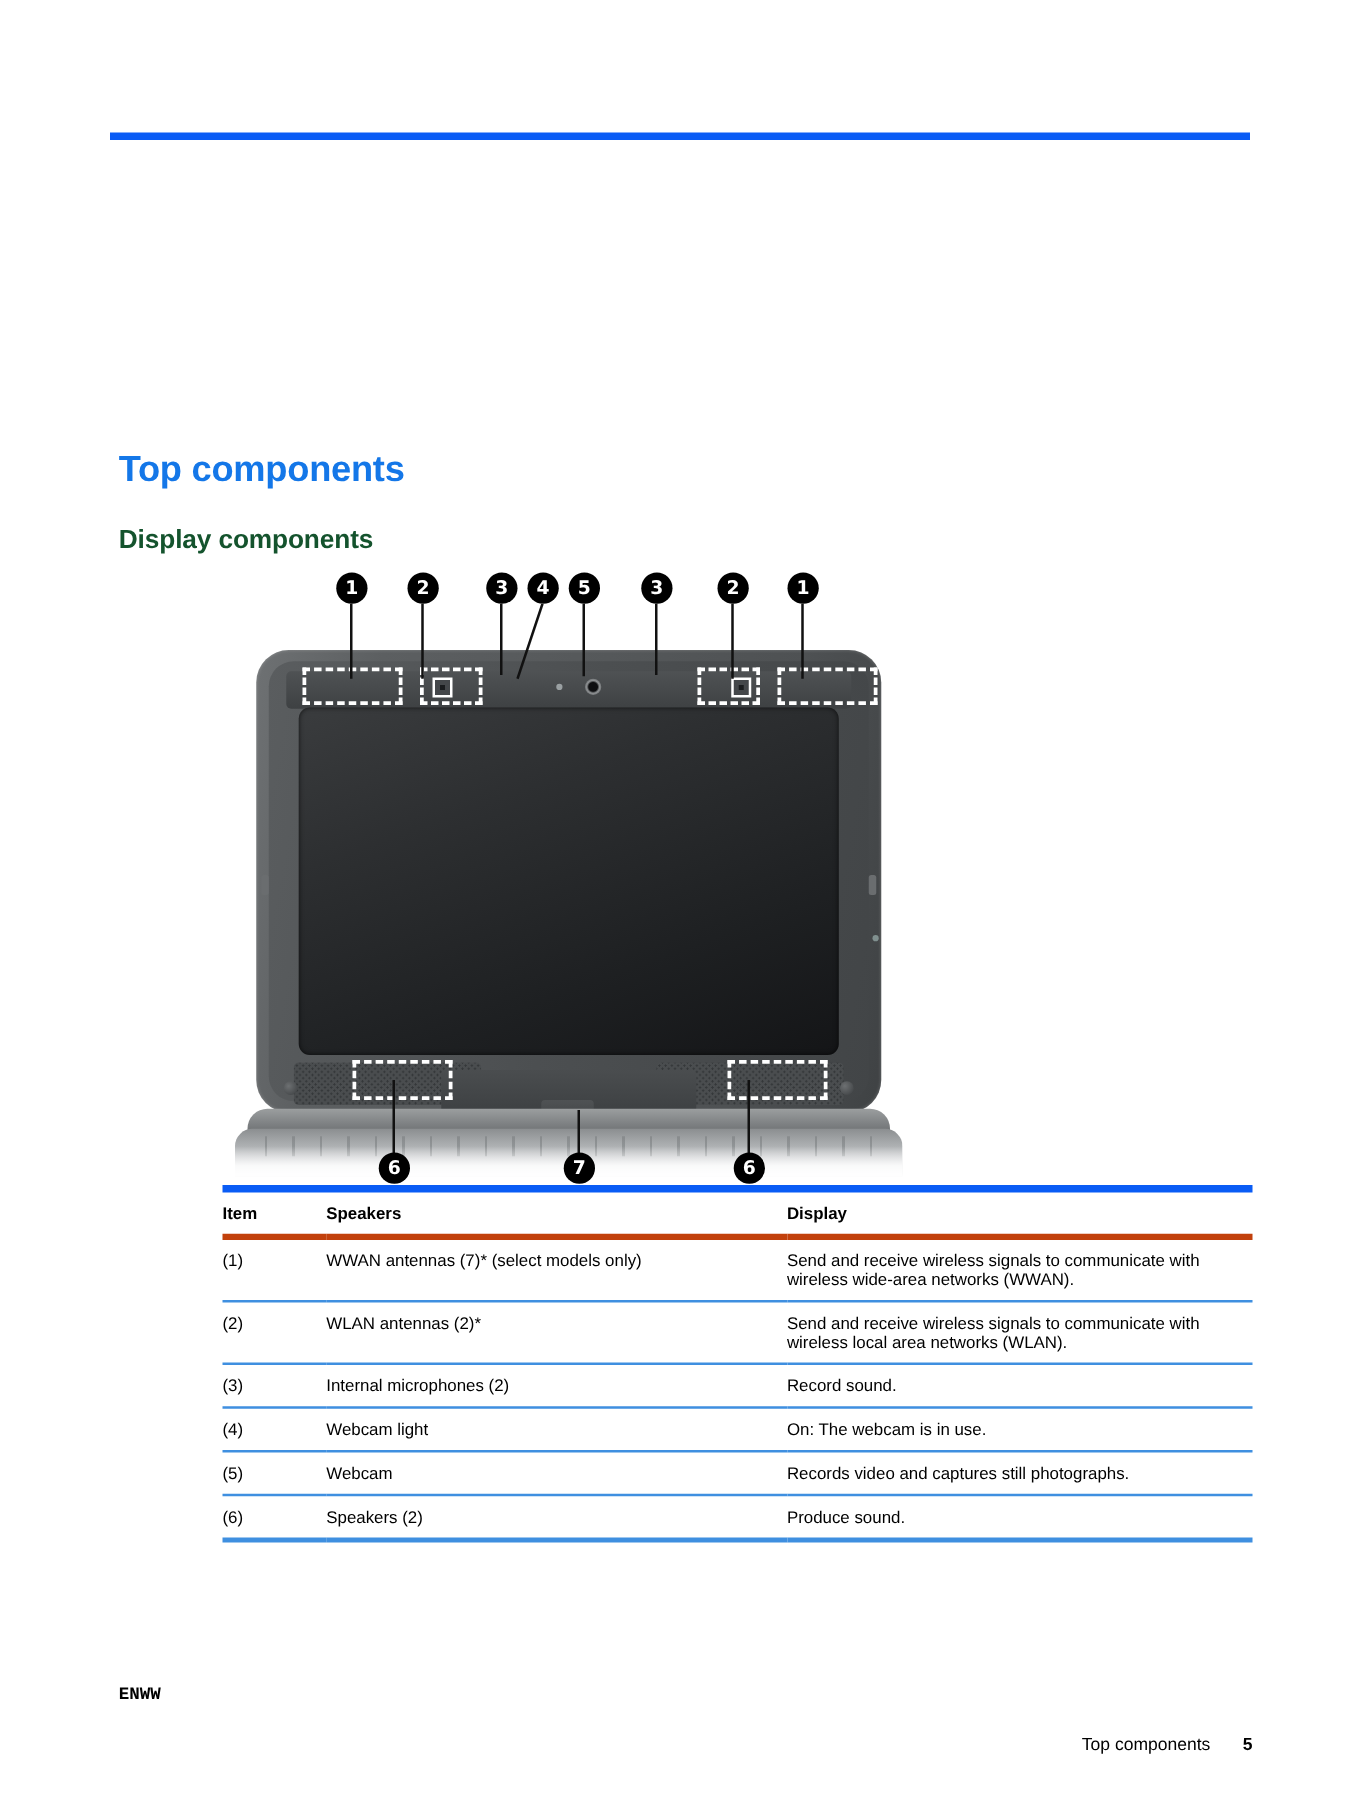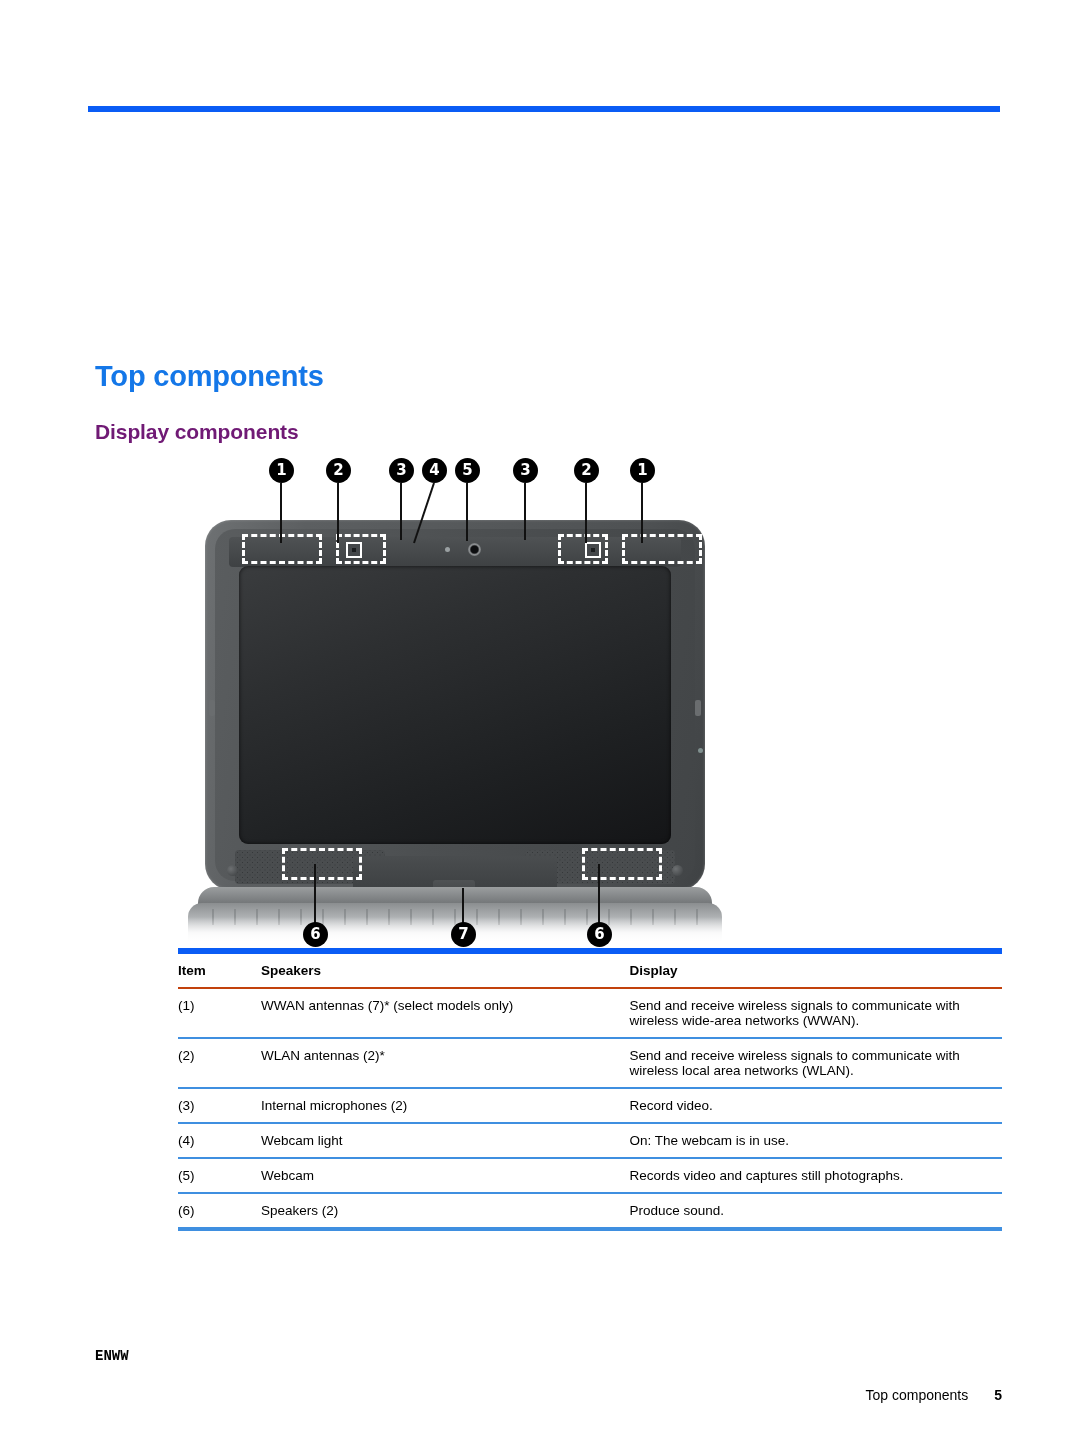--- a/index.html
+++ b/index.html
@@ -56,21 +56,21 @@
     top: 360px;
     color: #1477e8;
     font-size: 29px;
     font-weight: bold;
     letter-spacing: -0.2px;
   }
   .h2-heading {
     position: absolute;
     left: 95px;
     top: 420px;
-    color: #701a75;
+    color: #14532d;
     font-size: 21px;
     font-weight: bold;
     letter-spacing: -0.1px;
   }
 
   
   .figure {
     position: absolute;
     left: 170px;
     top: 458px;
@@ -315,21 +315,21 @@
     text-align: left;
     font-weight: normal;
   }
   .comp-table thead th {
     font-weight: bold;
     font-size: 13.5px;
     padding-top: 11px;
     padding-bottom: 9px;
   }
   .comp-table thead tr {
-    border-bottom: 2px solid #c2410c;
+    border-bottom: 5px solid #c2410c;
   }
   .comp-table tbody tr {
     border-bottom: 2px solid #3f8fe0;
   }
   .comp-table tbody tr:last-child {
     border-bottom: 4px solid #3f8fe0;
   }
   .col-item { width: 80px; font-weight: bold; }
   .col-comp { width: 370px; }
   .col-func { width: 374px; }
@@ -464,21 +464,21 @@
         <td class="col-func">Send and receive wireless signals to communicate with wireless wide-area networks (WWAN).</td>
       </tr>
       <tr>
         <td class="col-item">(2)</td>
         <td class="col-comp">WLAN antennas (2)*</td>
         <td class="col-func">Send and receive wireless signals to communicate with wireless local area networks (WLAN).</td>
       </tr>
       <tr>
         <td class="col-item">(3)</td>
         <td class="col-comp">Internal microphones (2)</td>
-        <td class="col-func">Record video.</td>
+        <td class="col-func">Record sound.</td>
       </tr>
       <tr>
         <td class="col-item">(4)</td>
         <td class="col-comp">Webcam light</td>
         <td class="col-func">On: The webcam is in use.</td>
       </tr>
       <tr>
         <td class="col-item">(5)</td>
         <td class="col-comp">Webcam</td>
         <td class="col-func">Records video and captures still photographs.</td>

